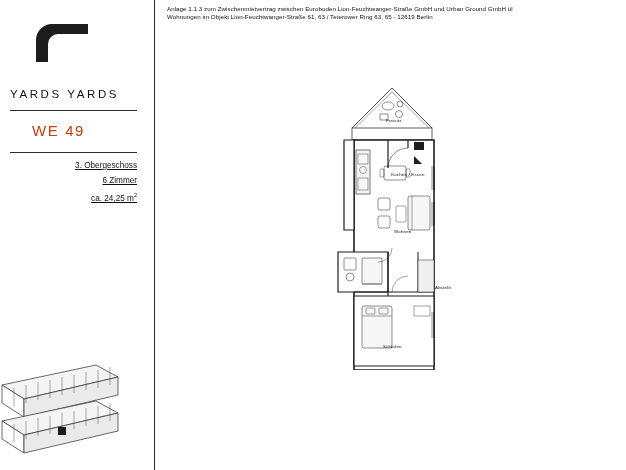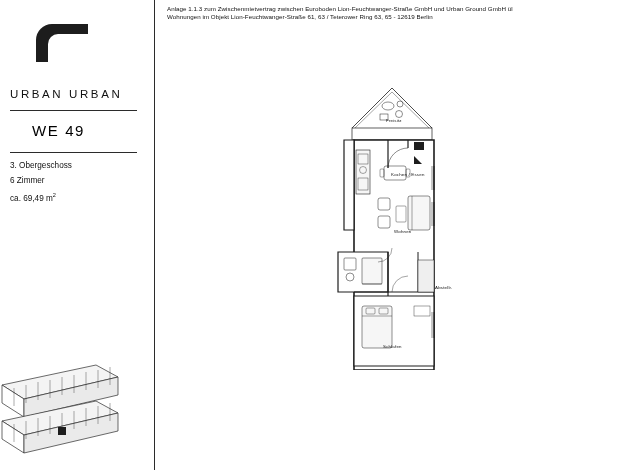--- a/index.html
+++ b/index.html
@@ -83,32 +83,33 @@
   }
   .rule-1 { left: 10px; top: 110px; width: 127px; }
   .rule-2 { left: 10px; top: 152px; width: 127px; }
 
   .unit-title {
     position: absolute;
     left: 32px;
     top: 122px;
     font-size: 15px;
     letter-spacing: 1.6px;
-    color: #000000;
+    color: #c2410c;
   }
 
   .unit-meta {
     position: absolute;
     left: 10px;
     top: 158px;
     width: 127px;
-    text-align: left;
+    text-align: right;
     font-size: 8.2px;
     line-height: 15px;
     color: #111;
+    text-decoration: underline;
   }
   .unit-meta .sup { font-size: 5.6px; vertical-align: super; }
 
   
   .massing {
     position: absolute;
     left: 0;
     top: 355px;
     width: 154px;
     height: 115px;
@@ -148,30 +149,30 @@
     <div>Wohnungen im Objekt Lion-Feuchtwanger-Straße 61, 63 / Teterower Ring 63, 65 - 12619 Berlin</div>
   </div>
 
   <div class="v-sep"></div>
 
   <div class="brand">
     <div class="mark-outer"></div>
     <div class="mark-inner"></div>
   </div>
 
-  <div class="brand-name">URBAN URBAN</div>
+  <div class="brand-name">YARDS YARDS</div>
 
   <div class="rule rule-1"></div>
   <div class="unit-title">WE 49</div>
   <div class="rule rule-2"></div>
 
   <div class="unit-meta">
     <div>3. Obergeschoss</div>
     <div>6 Zimmer</div>
-    <div><span>ca. 69,49 m</span><span class="sup">2</span></div>
+    <div><span>ca. 24,25 m</span><span class="sup">2</span></div>
   </div>
 
   <div class="massing">
     <svg width="154" height="115" viewBox="0 0 154 115" fill="none" xmlns="http://www.w3.org/2000/svg">
       <g stroke="#2b2b2b" stroke-width="0.7" fill="#ffffff">
 
         <path d="M2 30 L96 10 L118 22 L24 44 Z" fill="#f4f4f4"></path>
         <path d="M2 30 L2 48 L24 62 L24 44 Z" fill="#ffffff"></path>
         <path d="M24 44 L24 62 L118 40 L118 22 Z" fill="#eaeaea"></path>
         <g stroke-width="0.4">

